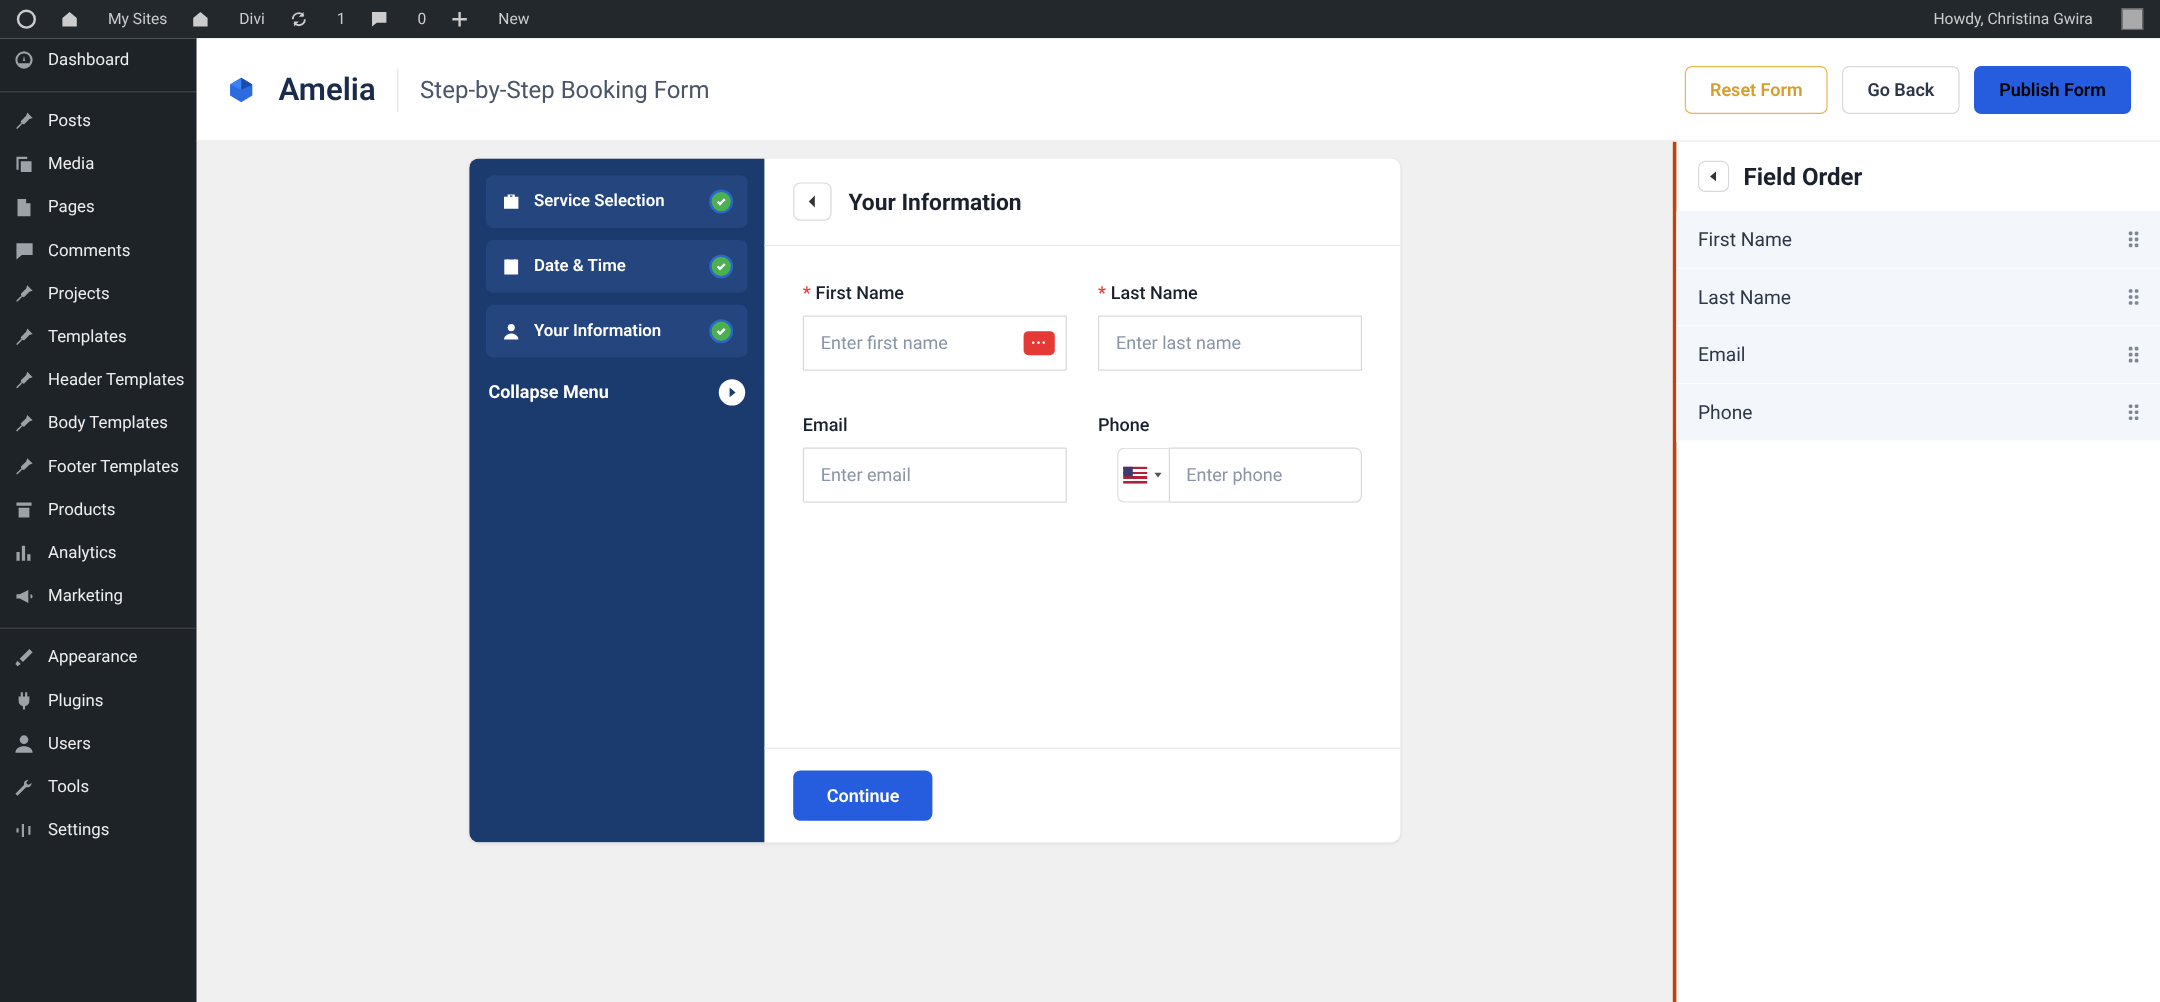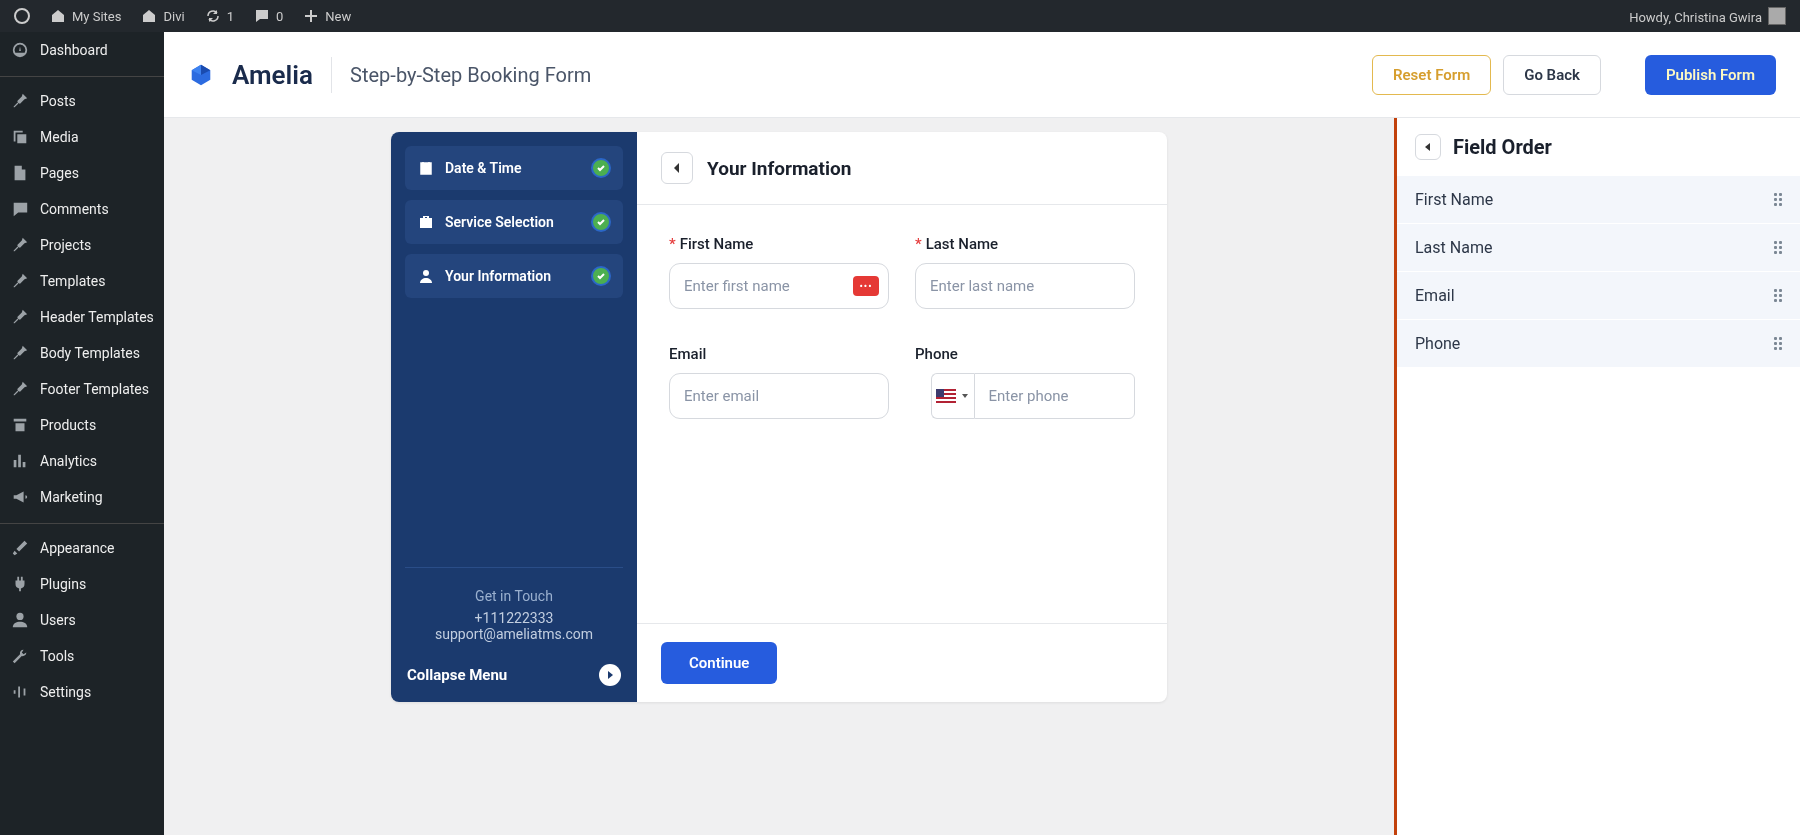--- a/index.html
+++ b/index.html
@@ -1,21 +1,21 @@
 <!DOCTYPE html>
 <html><head>
 <meta charset="utf-8">
 <style>
 * { margin: 0; padding: 0; box-sizing: border-box; font-family: -apple-system, BlinkMacSystemFont, "Segoe UI", Roboto, sans-serif; }
 body { width: 1800px; height: 835px; background: #f0f0f1; overflow: hidden; }
 
 
 .admin-bar { height: 32px; background: #23282d; display: flex; align-items: center; color: #ccc; font-size: 13px; padding: 0 8px; justify-content: space-between; }
 .admin-bar-left, .admin-bar-right { display: flex; align-items: center; gap: 8px; }
-.admin-bar-item { display: flex; align-items: flex-end; gap: 6px; padding: 0 6px; cursor: pointer; }
+.admin-bar-item { display: flex; align-items: center; gap: 24px; padding: 0 6px; cursor: pointer; }
 .admin-bar .wp-logo { width: 16px; height: 16px; border: 2px solid #ccc; border-radius: 50%; position: relative; }
 .admin-bar .avatar { width: 18px; height: 18px; background: #aaa; border: 1px solid #666; }
 
 
 .wp-sidebar { position: absolute; top: 32px; left: 0; width: 164px; height: calc(100% - 32px); background: #1d2327; color: #eee; padding-top: 0; }
 .wp-sidebar .item { display: flex; align-items: center; gap: 10px; padding: 8px 10px; font-size: 14px; color: #eee; cursor: pointer; }
 .wp-sidebar .item.sep { border-top: 1px solid #444; margin-top: 8px; padding-top: 14px; }
 .wp-sidebar .ico { width: 20px; height: 20px; display: flex; align-items: center; justify-content: center; color: #9ca2a7; }
 
 
@@ -23,21 +23,21 @@
 .app-header { height: 86px; border-bottom: 1px solid #e6e8eb; display: flex; align-items: center; padding: 0 24px; justify-content: space-between; background: #fff; }
 .app-title-wrap { display: flex; align-items: center; gap: 18px; }
 .amelia-logo { width: 26px; height: 26px; display: flex; align-items: center; justify-content: center; }
 .amelia-name { font-size: 26px; font-weight: 600; color: #1a2b4c; }
 .divider { width: 1px; height: 36px; background: #e2e4e8; }
 .page-name { font-size: 20px; color: #4a5568; }
 .header-actions { display: flex; gap: 12px; }
 .btn { padding: 10px 20px; border-radius: 6px; font-size: 15px; font-weight: 600; cursor: pointer; border: 1px solid transparent; }
 .btn-reset { border: 1px solid #e3b94f; color: #d69e2e; background: #fff; }
 .btn-goback { border: 1px solid #d6d9de; color: #2d3748; background: #fff; }
-.btn-publish { background: #265cde; color: #fef9c3; margin-left: 32px; }
+.btn-publish { background: #265cde; color: #000000; }
 
 .content { flex: 1; display: flex; background: #f0f0f1; overflow: hidden; }
 .canvas { flex: 1; display: flex; justify-content: center; align-items: flex-start; padding: 14px 0; }
 .form-card { width: 776px; background: #fff; border-radius: 8px; display: flex; box-shadow: 0 1px 3px rgba(0,0,0,0.08); overflow: hidden; height: 570px; }
 
 
 .form-sidebar { width: 246px; background: #1b3a6e; color: #fff; display: flex; flex-direction: column; padding: 14px; }
 .step { background: #24457d; border-radius: 6px; padding: 12px 12px; margin-bottom: 10px; display: flex; align-items: center; gap: 10px; font-size: 14px; font-weight: 600; }
 .step .sicon { width: 18px; height: 18px; display: flex; align-items: center; justify-content: center; }
 .step .check { margin-left: auto; width: 20px; height: 20px; border-radius: 50%; background: #4caf50; border: 2px solid #2b67c7; display: flex; align-items: center; justify-content: center; }
@@ -48,21 +48,21 @@
 .collapse .arrow-btn { width: 22px; height: 22px; background: #fff; border-radius: 50%; display: flex; align-items: center; justify-content: center; color: #1b3a6e; }
 
 
 .form-main { flex: 1; display: flex; flex-direction: column; }
 .form-header { display: flex; align-items: center; gap: 14px; padding: 20px 24px; border-bottom: 1px solid #e6e8eb; }
 .back-chip { width: 32px; height: 32px; border: 1px solid #d6d9de; border-radius: 6px; display: flex; align-items: center; justify-content: center; cursor: pointer; }
 .form-title { font-size: 19px; font-weight: 700; color: #1a202c; }
 .form-body { padding: 30px 32px; display: grid; grid-template-columns: 1fr 1fr; gap: 36px 26px; }
 .field label { font-size: 15px; font-weight: 500; color: #1a202c; display: block; margin-bottom: 10px; }
 .req { color: #e53e3e; margin-right: 4px; }
-.input { width: 100%; height: 46px; border: 1px solid #d6d9de; border-radius: 11px; padding: 0 14px; font-size: 15px; color: #333; }
+.input { width: 100%; height: 46px; border: 1px solid #d6d9de; border-radius: 1px; padding: 0 14px; font-size: 15px; color: #333; }
 .input::placeholder { color: #8a94a6; }
 .input-wrap { position: relative; }
 .ext-badge { position: absolute; right: 10px; top: 50%; transform: translateY(-50%); width: 26px; height: 20px; background: #e53935; border-radius: 4px; display: flex; align-items: center; justify-content: center; color: #fff; font-size: 10px; letter-spacing: 1px; }
 .phone-group { display: flex; margin-left: 16px; }
 .phone-flag { width: 56px; border: 1px solid #d6d9de; border-right: none; border-radius: 6px 0 0 6px; display: flex; align-items: center; justify-content: center; gap: 4px; }
 .phone-group .input { border-radius: 0 6px 6px 0; }
 .flag-us { width: 20px; height: 14px; background: linear-gradient(#b22234 14%, #fff 14% 28%, #b22234 28% 42%, #fff 42% 57%, #b22234 57% 71%, #fff 71% 85%, #b22234 85%); position: relative; }
 .flag-us::before { content: ''; position: absolute; top: 0; left: 0; width: 8px; height: 8px; background: #3c3b6e; }
 .form-footer { margin-top: auto; padding: 18px 24px; border-top: 1px solid #e6e8eb; display: flex; justify-content: flex-start; }
 .btn-continue { background: #265cde; color: #fff; padding: 12px 28px; border-radius: 6px; font-weight: 600; font-size: 15px; border: none; cursor: pointer; }
@@ -308,61 +308,56 @@
   </div>
 
   <div class="content">
     <div class="canvas">
       <div class="form-card">
 
         <div class="form-sidebar">
           <div class="step">
             <span class="sicon">
                 <svg width="16" height="16" viewBox="0 0 16 16">
-                  <path fill="#fff" d="M3 3h10v11H3zM3 6h10M5 2v2m6-2v2" stroke="#fff" stroke-width="1.5"></path>
-                </svg>
-              </span>
-            <span>Date &amp; Time</span>
+                  <path fill="#fff" d="M5 4V2h6v2h3v10H2V4h3zm2-1v1h2V3H7z"></path>
+                </svg>
+              </span>
+            <span>Service Selection</span>
             <span class="check">
                 <svg width="10" height="10" viewBox="0 0 10 10">
                   <path fill="none" stroke="#fff" stroke-width="2" d="M2 5l2 2 4-4"></path>
                 </svg>
               </span>
           </div>
           <div class="step">
             <span class="sicon">
                 <svg width="16" height="16" viewBox="0 0 16 16">
-                  <path fill="#fff" d="M5 4V2h6v2h3v10H2V4h3zm2-1v1h2V3H7z"></path>
-                </svg>
-              </span>
-            <span>Service Selection</span>
+                  <path fill="#fff" d="M3 3h10v11H3zM3 6h10M5 2v2m6-2v2" stroke="#fff" stroke-width="1.5"></path>
+                </svg>
+              </span>
+            <span>Date &amp; Time</span>
             <span class="check">
                 <svg width="10" height="10" viewBox="0 0 10 10">
                   <path fill="none" stroke="#fff" stroke-width="2" d="M2 5l2 2 4-4"></path>
                 </svg>
               </span>
           </div>
           <div class="step">
             <span class="sicon">
                 <svg width="16" height="16" viewBox="0 0 16 16">
                   <circle cx="8" cy="5" r="3" fill="#fff"></circle>
                   <path fill="#fff" d="M2 15c0-3 3-5 6-5s6 2 6 5H2z"></path>
                 </svg>
               </span>
             <span>Your Information</span>
             <span class="check">
                 <svg width="10" height="10" viewBox="0 0 10 10">
                   <path fill="none" stroke="#fff" stroke-width="2" d="M2 5l2 2 4-4"></path>
                 </svg>
               </span>
-          </div>
-          <div class="get-in-touch">
-            <div class="t1">Get in Touch</div>
-            <div>+111222333</div>
-            <div>support@ameliatms.com</div>
           </div>
           <div class="collapse">
             <span>Collapse Menu</span>
             <span class="arrow-btn">
                 <svg width="12" height="12" viewBox="0 0 12 12">
                   <path fill="#1b3a6e" d="M4 2l5 4-5 4z"></path>
                 </svg>
               </span>
           </div>
         </div>

